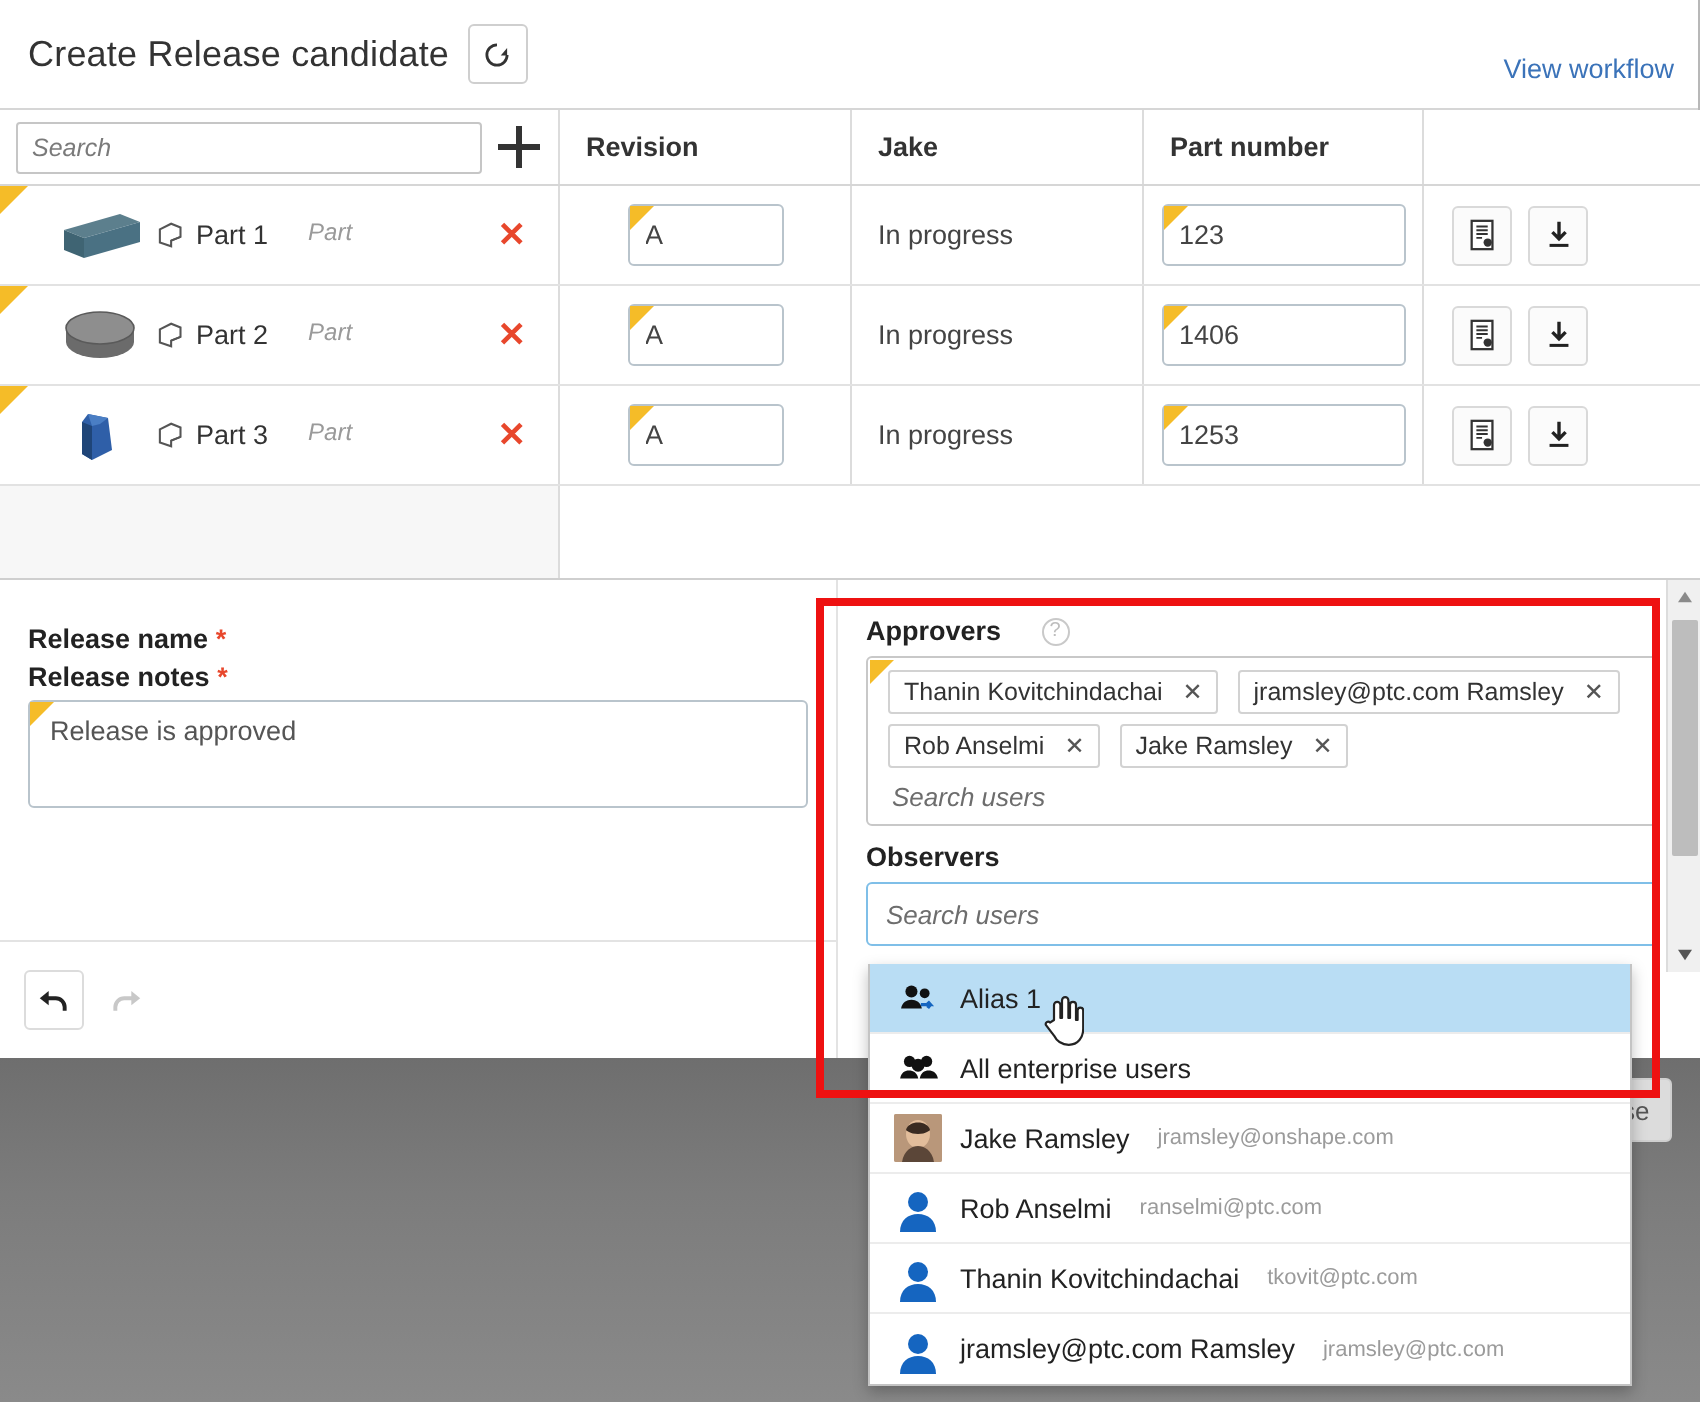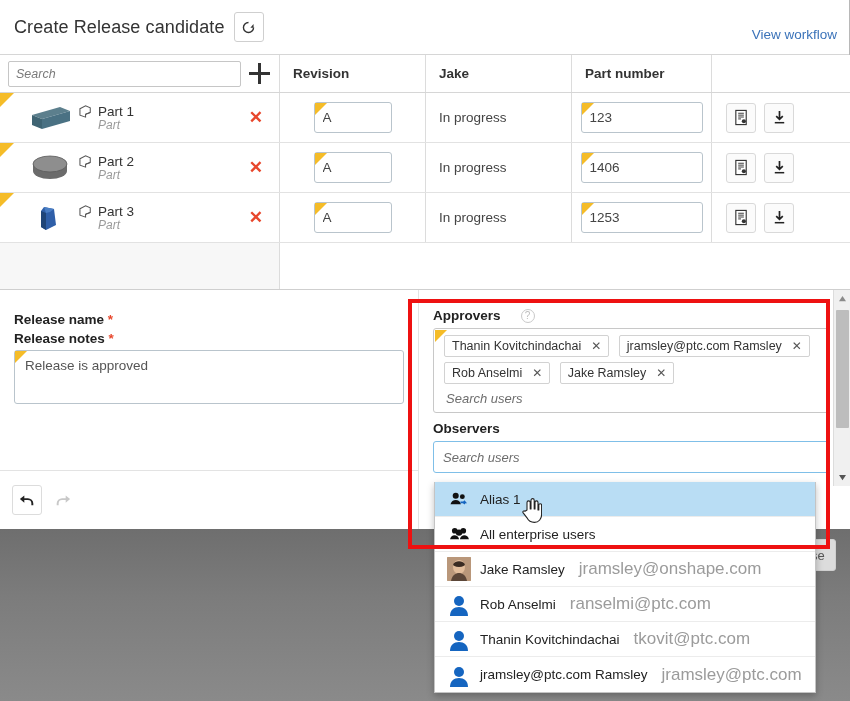--- a/index.html
+++ b/index.html
@@ -79,21 +79,21 @@
   .trow { display: flex; height: 50px; border-bottom: 1px solid #e2e2e2; background: #fff; }
   .cell { display: flex; align-items: center; border-right: 1px solid #dcdcdc; }
 
   .cell-name { width: 280px; position: relative; padding-left: 26px; }
   
   .corner-flag {
     position: absolute; left: 0; top: 0; width: 0; height: 0;
     border-top: 14px solid #f5bc28; border-right: 14px solid transparent;
   }
   .thumb { width: 48px; height: 34px; flex: none; margin-right: 4px; }
-  .pinfo { display: flex; flex-direction: column; justify-content: center; }
+  .pinfo { display: flex; flex-direction: row; justify-content: center; }
   .pname-row { display: flex; align-items: center; gap: 3px; }
   .pname { font-size: 13.5px; color: #333; }
   .psub { font-size: 12px; color: #9a9a9a; font-style: italic; margin-left: 20px; margin-top: -1px; }
   .remove-x {
     position: absolute; right: 16px; top: 16px;
     color: #e8472c; font-size: 17px; font-weight: bold; cursor: pointer; line-height: 1;
   }
 
   .cell-rev { width: 146px; justify-content: center; }
   .cell-state { width: 146px; padding-left: 13px; font-size: 13.5px; color: #444; }
@@ -226,21 +226,21 @@
     position: absolute; left: 434px; top: 482px; width: 382px;
     background: #fff; border: 1px solid #c4c4c4; border-top: none;
     box-shadow: 0 3px 7px rgba(0,0,0,.25); z-index: 30;
   }
   .dd-item {
     display: flex; align-items: center; gap: 9px; height: 35px;
     padding-left: 12px; border-bottom: 1px solid #ececec; cursor: pointer;
     font-size: 13.5px; color: #222;
   }
   .dd-item.sel { background: #b9ddf4; }
-  .dd-item .em { color: #9b9b9b; font-size: 17px; margin-left: 5px; }
+  .dd-item .em { color: #9b9b9b; font-size: 11px; margin-left: 5px; }
   .av {
     width: 24px; height: 24px; flex: none; border-radius: 1px; overflow: hidden;
     display: flex; align-items: center; justify-content: center;
   }
   .av-photo { background: #c9a98c; }
   .cursor-hand { position: absolute; left: 520px; top: 498px; z-index: 35; pointer-events: none; }
 </style>
 </head>
 <body>
 

